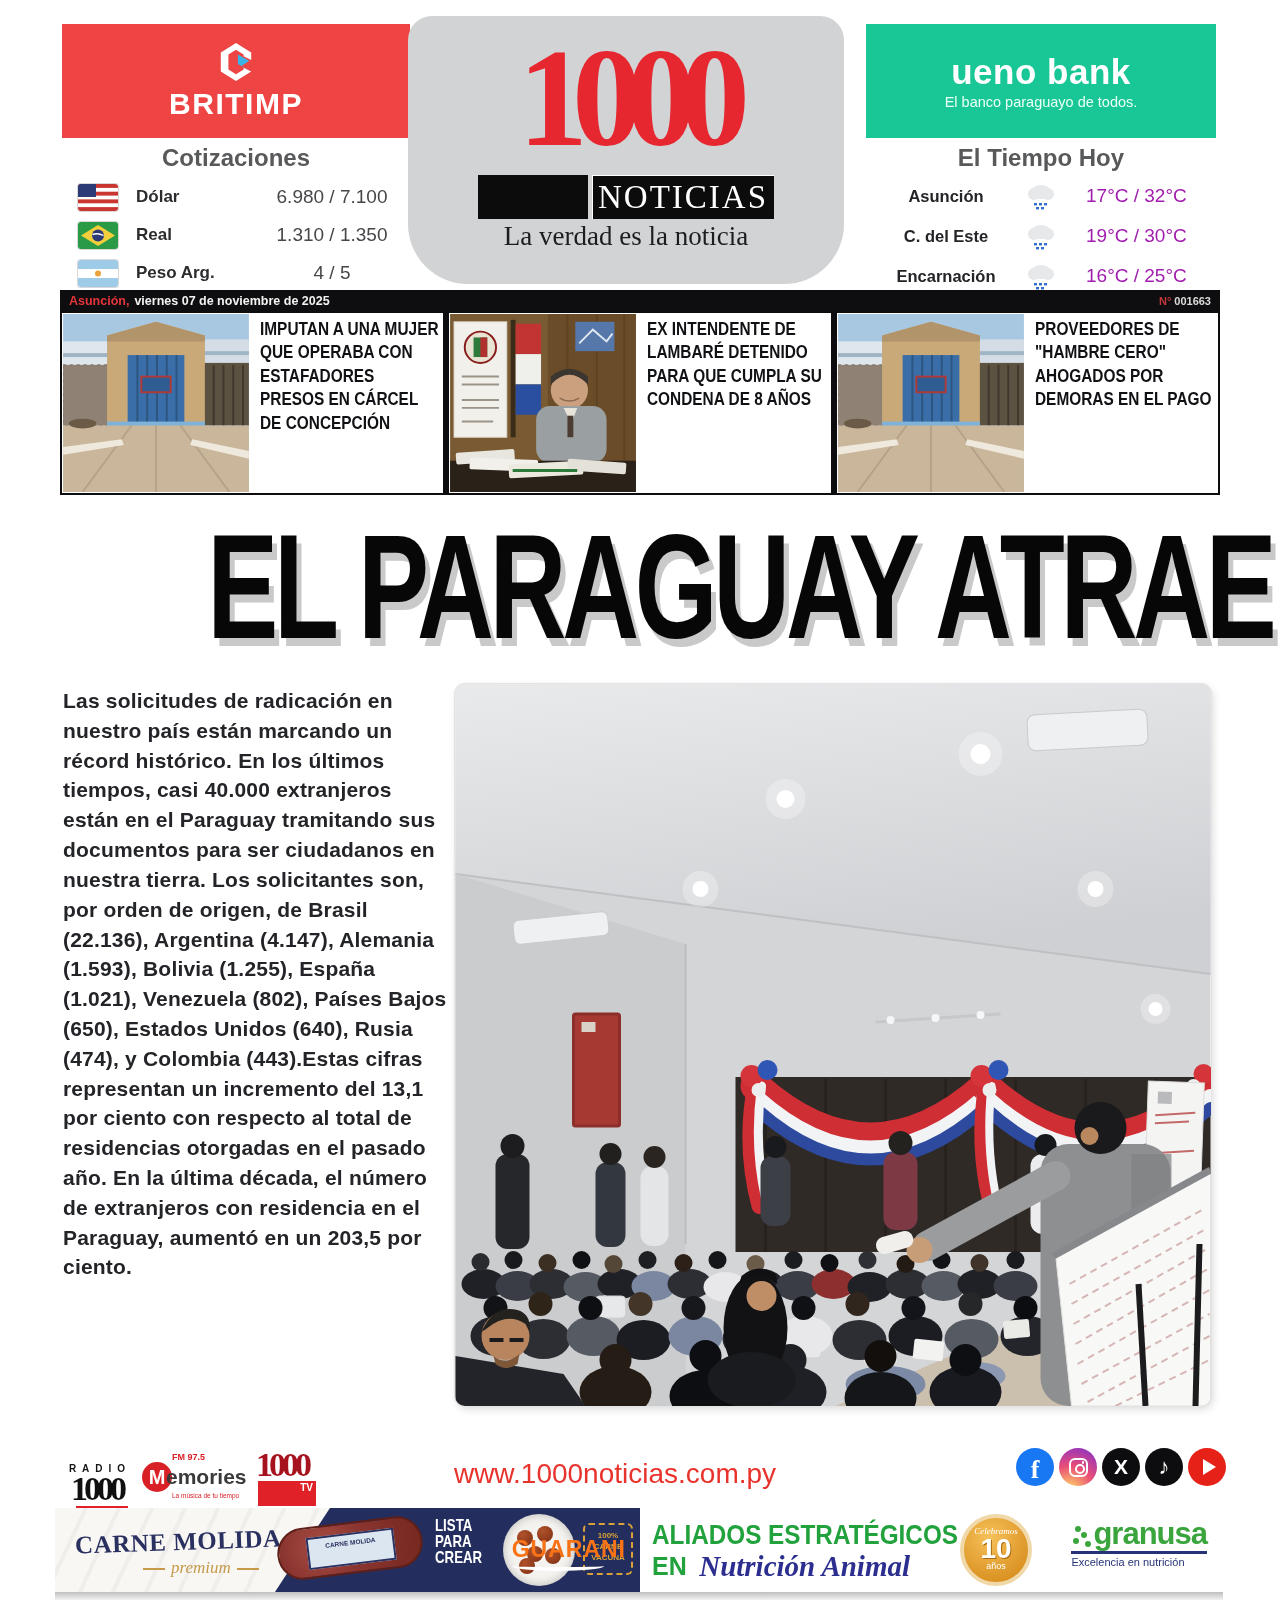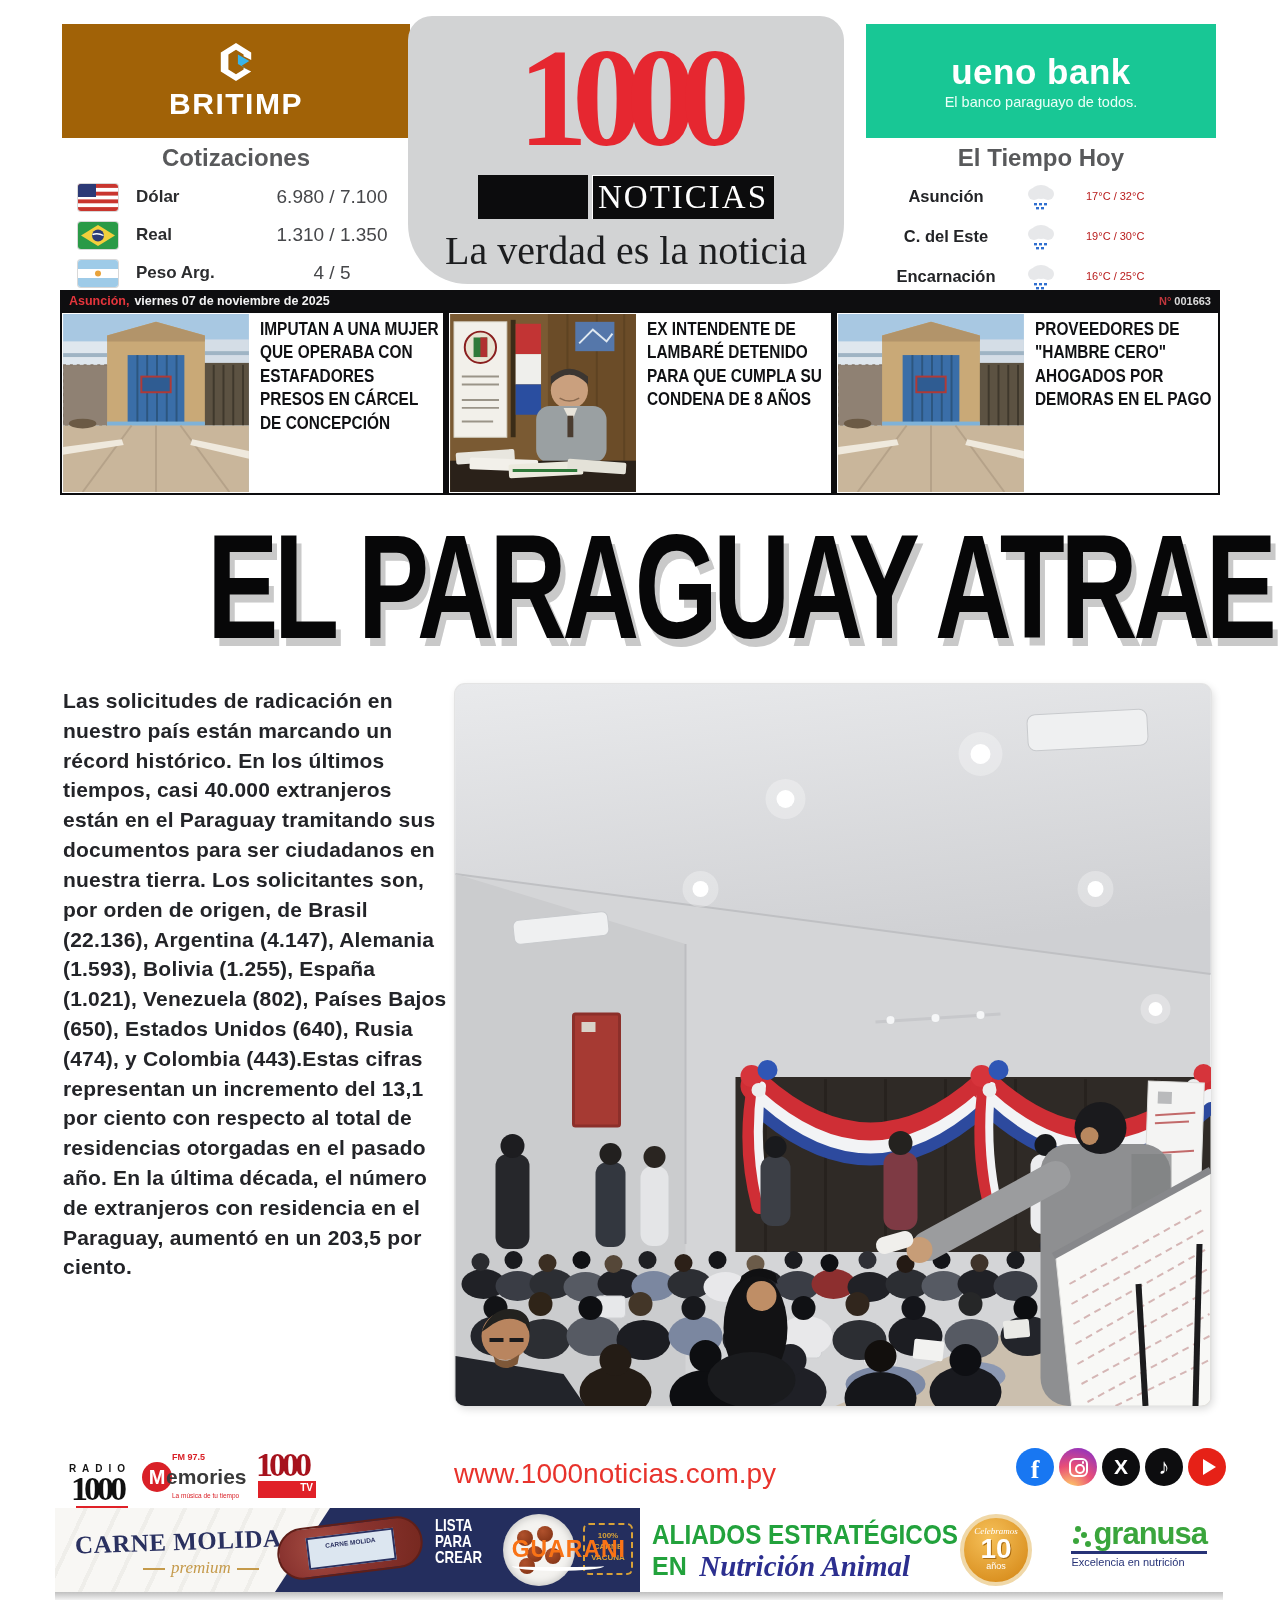--- a/index.html
+++ b/index.html
@@ -1,45 +1,45 @@
 <!DOCTYPE html>
 <html><head>
 <meta charset="utf-8">
 <style>
   * { margin:0; padding:0; box-sizing:border-box; }
   body { background:#fff; font-family:"Liberation Sans", sans-serif; }
   .page { position:relative; width:1280px; height:1600px; background:#fff; overflow:hidden; margin:0 auto; }
   .abs { position:absolute; }
 
   
-  .brit-box { left:62px; top:24px; width:348px; height:114px; background:#a16207; display:flex; flex-direction:column; align-items:center; justify-content:center; gap:4px; }
+  .brit-box { left:62px; top:24px; width:348px; height:114px; background:#ef4444; display:flex; flex-direction:column; align-items:center; justify-content:center; gap:4px; }
   .brit-name { color:#fff; font-weight:800; font-size:30px; letter-spacing:1.5px; }
   .col-title { font-size:24px; font-weight:800; color:#58595b; text-align:center; }
   .cot-title { left:62px; top:144px; width:348px; }
   .cot-rows { left:78px; top:178px; width:332px; }
   .cot-row { display:grid; grid-template-columns:58px 118px 1fr; align-items:center; height:38px; }
   .flag { width:40px; height:27px; border-radius:3px; overflow:hidden; box-shadow:0 0 0 1px #d8d8d8; }
   .cot-name { font-size:17px; font-weight:800; color:#2b2c2e; }
   .cot-val { font-size:19px; color:#46474a; text-align:center; }
 
   .logo-box { left:408px; top:16px; width:436px; height:268px; background:#d2d3d4; border-radius:24px 24px 60px 60px; text-align:center; }
   .logo-1000 { font-family:"Liberation Serif", serif; font-weight:bold; font-size:140px; line-height:1.08; color:#e62730; letter-spacing:-16px; margin-top:6px; }
   .logo-bar { width:296px; height:44px; margin:2px auto 0; display:flex; }
   .logo-bar-blank { width:110px; background:#0c0c0d; }
   .logo-bar-word { flex:1; margin-left:4px; background:#0c0c0d; color:#fff; font-family:"Liberation Serif", serif; font-size:33px; display:flex; align-items:center; justify-content:center; letter-spacing:2px; box-shadow:1px 1px 0 #fff inset; }
-  .logo-tagline { font-family:"Liberation Serif", serif; font-size:40px; color:#1c1d1f; margin-top:8px; }
+  .logo-tagline { font-family:"Liberation Serif", serif; font-size:27px; color:#1c1d1f; margin-top:2px; }
 
   .ueno-box { left:866px; top:24px; width:350px; height:114px; background:#18c795; display:flex; flex-direction:column; align-items:center; justify-content:center; }
   .ueno-name { color:#fff; font-weight:800; font-size:35px; letter-spacing:0.5px; }
   .ueno-tag { color:#eafff7; font-size:14.5px; margin-top:2px; }
   .wx-title { left:866px; top:144px; width:350px; }
   .wx-rows { left:866px; top:176px; width:350px; }
   .wx-row { display:grid; grid-template-columns:160px 60px 1fr; align-items:center; height:40px; }
   .wx-city { font-size:16.5px; font-weight:800; color:#232427; text-align:center; }
-  .wx-temp { font-size:11px; color:#b91c1c; }
+  .wx-temp { font-size:19px; color:#a21caf; }
 
   
   .dateline { left:60px; top:290px; width:1160px; height:21px; background:#0e0e10; display:flex; align-items:center; padding:0 9px; font-size:12.5px; font-weight:bold; }
   .dl-city { color:#e4353c; }
   .dl-date { color:#f2f2f2; margin-left:5px; }
   .dl-sp { flex:1; }
   .dl-nlabel { color:#c4373d; font-size:11px; }
   .dl-num { color:#dcdcdc; font-size:11px; margin-left:3px; }
 
   
@@ -63,21 +63,21 @@
   .n1000 { font-family:"Liberation Serif", serif; font-weight:bold; font-size:34px; letter-spacing:-4px; color:#101010; line-height:0.9; }
   .radio-bar { margin:1px 0 0 14px; width:52px; height:13px; background:#e02128; color:#fff; font-size:10px; font-weight:bold; text-align:right; padding-right:3px; line-height:13px; }
   .mem-logo { left:142px; top:1452px; width:108px; }
   .mem-fm { font-size:9px; font-weight:bold; color:#d92027; margin-left:30px; }
   .mem-row { display:flex; align-items:center; }
   .mem-circle { width:30px; height:30px; border-radius:50%; background:#d92027; color:#fff; font-weight:900; font-size:20px; text-align:center; line-height:30px; flex:none; }
   .mem-word { font-size:21px; font-weight:bold; color:#3a3a3a; margin-left:-6px; }
   .mem-tag { font-size:6.5px; color:#d92027; margin-left:30px; }
   .tv-logo { left:256px; top:1450px; width:70px; }
   .tv-n { color:#a6121d; }
-  .tv-bar { margin-left:2px; width:58px; height:17px; background:#e02128; color:#fff; font-size:10px; font-weight:bold; text-align:right; padding-right:3px; line-height:13px; }
+  .tv-bar { margin-left:2px; width:58px; height:25px; background:#e02128; color:#fff; font-size:10px; font-weight:bold; text-align:right; padding-right:3px; line-height:13px; }
   .site-url { left:0; top:1458px; width:1230px; text-align:center; font-size:28px; color:#e8332c; }
   .social { left:1016px; top:1448px; display:flex; gap:5px; }
   .s-ic { width:38px; height:38px; border-radius:50%; display:flex; align-items:center; justify-content:center; color:#fff; position:relative; }
   .s-fb { background:#1877f2; font-family:"Liberation Serif", serif; font-weight:bold; font-size:26px; padding-top:6px; }
   .s-ig { background:radial-gradient(circle at 28% 110%, #fdc468 8%, #e94e77 48%, #9b36b7 85%); }
   .ig-cam { width:19px; height:19px; border:2px solid #fff; border-radius:6px; position:relative; }
   .ig-cam::before { content:""; position:absolute; left:4.5px; top:4.5px; width:6px; height:6px; border:2px solid #fff; border-radius:50%; }
   .ig-cam::after { content:""; position:absolute; right:1.5px; top:1.5px; width:2.5px; height:2.5px; background:#fff; border-radius:50%; }
   .s-x { background:#0d0d0f; font-weight:900; font-size:21px; }
   .s-tt { background:#0d0d0f; font-size:22px; }

